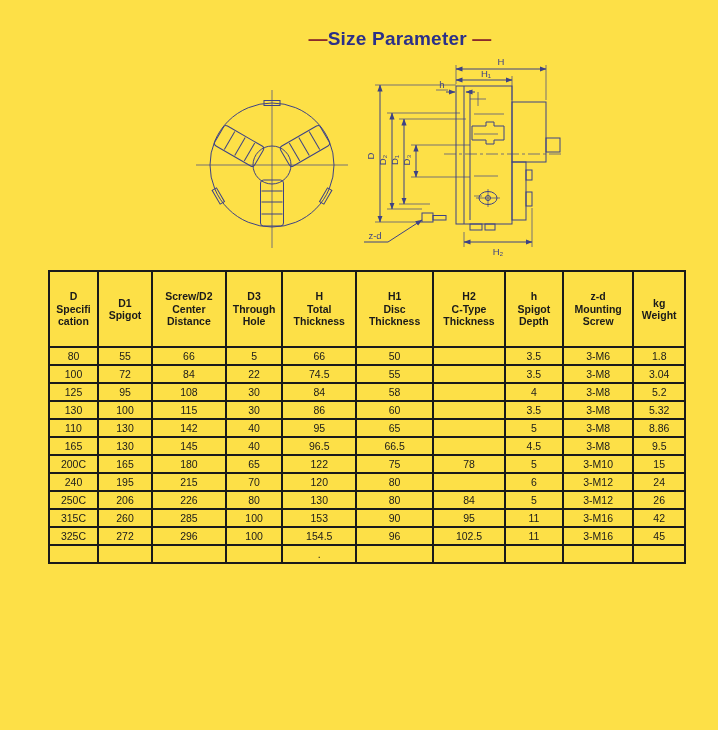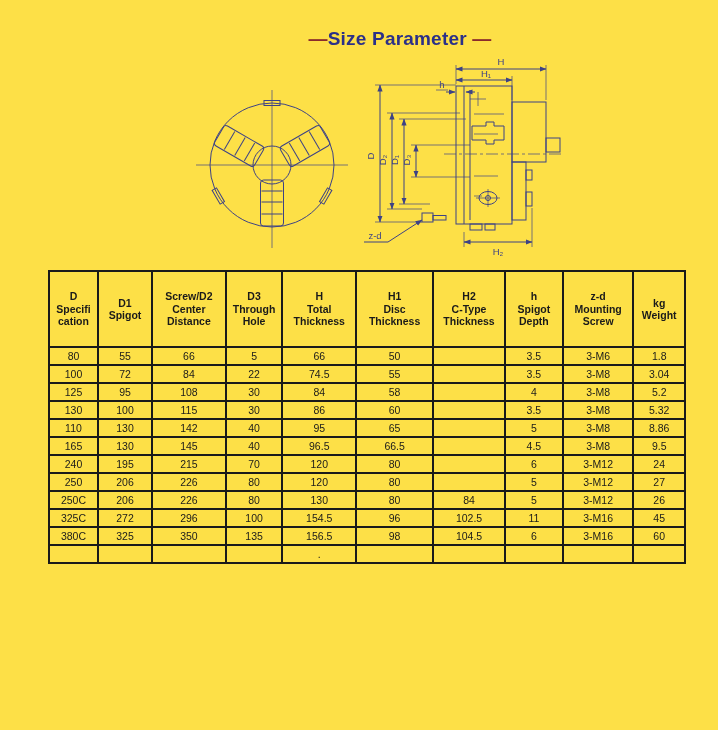--- a/index.html
+++ b/index.html
@@ -302,80 +302,80 @@
           <td>145</td>
           <td>40</td>
           <td>96.5</td>
           <td>66.5</td>
           <td></td>
           <td>4.5</td>
           <td>3-M8</td>
           <td>9.5</td>
         </tr>
         <tr>
+          <td>200C</td>
+          <td>165</td>
+          <td>180</td>
+          <td>65</td>
+          <td>122</td>
+          <td>75</td>
+          <td>78</td>
+          <td>5</td>
+          <td>3-M10</td>
+          <td>15</td>
+        </tr>
+        <tr>
           <td>240</td>
           <td>195</td>
           <td>215</td>
           <td>70</td>
           <td>120</td>
           <td>80</td>
           <td></td>
           <td>6</td>
           <td>3-M12</td>
           <td>24</td>
-        </tr>
-        <tr>
-          <td>250</td>
-          <td>206</td>
-          <td>226</td>
-          <td>80</td>
-          <td>120</td>
-          <td>80</td>
-          <td></td>
-          <td>5</td>
-          <td>3-M12</td>
-          <td>27</td>
         </tr>
         <tr>
           <td>250C</td>
           <td>206</td>
           <td>226</td>
           <td>80</td>
           <td>130</td>
           <td>80</td>
           <td>84</td>
           <td>5</td>
           <td>3-M12</td>
           <td>26</td>
         </tr>
         <tr>
+          <td>315C</td>
+          <td>260</td>
+          <td>285</td>
+          <td>100</td>
+          <td>153</td>
+          <td>90</td>
+          <td>95</td>
+          <td>11</td>
+          <td>3-M16</td>
+          <td>42</td>
+        </tr>
+        <tr>
           <td>325C</td>
           <td>272</td>
           <td>296</td>
           <td>100</td>
           <td>154.5</td>
           <td>96</td>
           <td>102.5</td>
           <td>11</td>
           <td>3-M16</td>
           <td>45</td>
         </tr>
         <tr>
-          <td>380C</td>
-          <td>325</td>
-          <td>350</td>
-          <td>135</td>
-          <td>156.5</td>
-          <td>98</td>
-          <td>104.5</td>
-          <td>6</td>
-          <td>3-M16</td>
-          <td>60</td>
-        </tr>
-        <tr>
           <td></td>
           <td></td>
           <td></td>
           <td></td>
           <td>.</td>
           <td></td>
           <td></td>
           <td></td>
           <td></td>
           <td></td>

